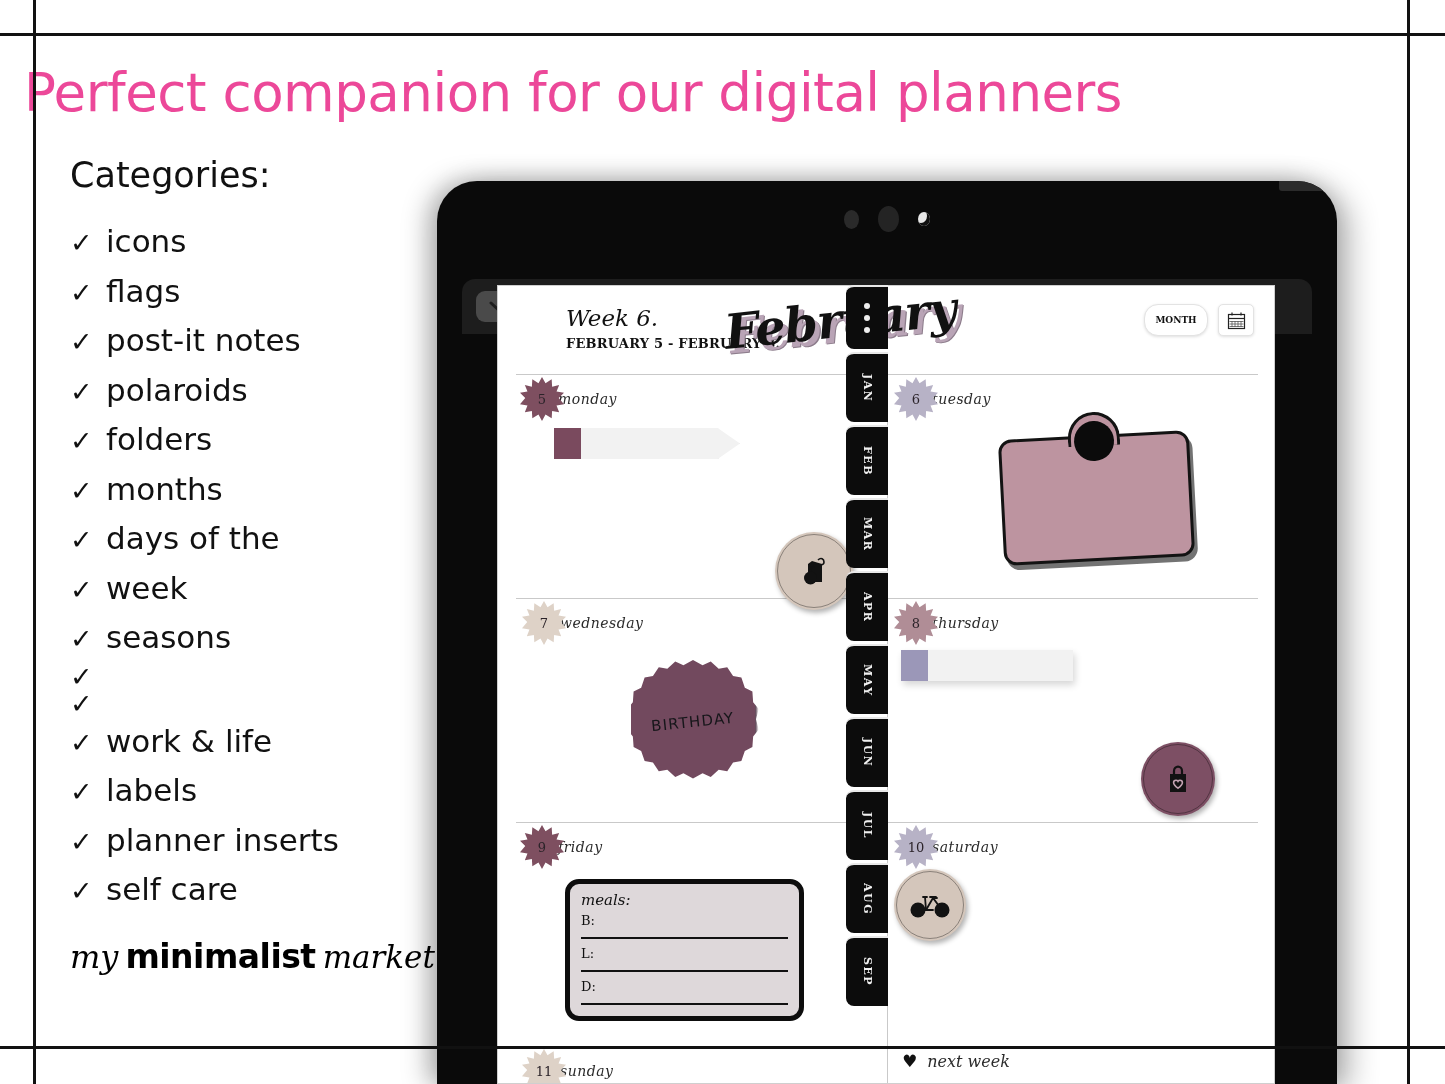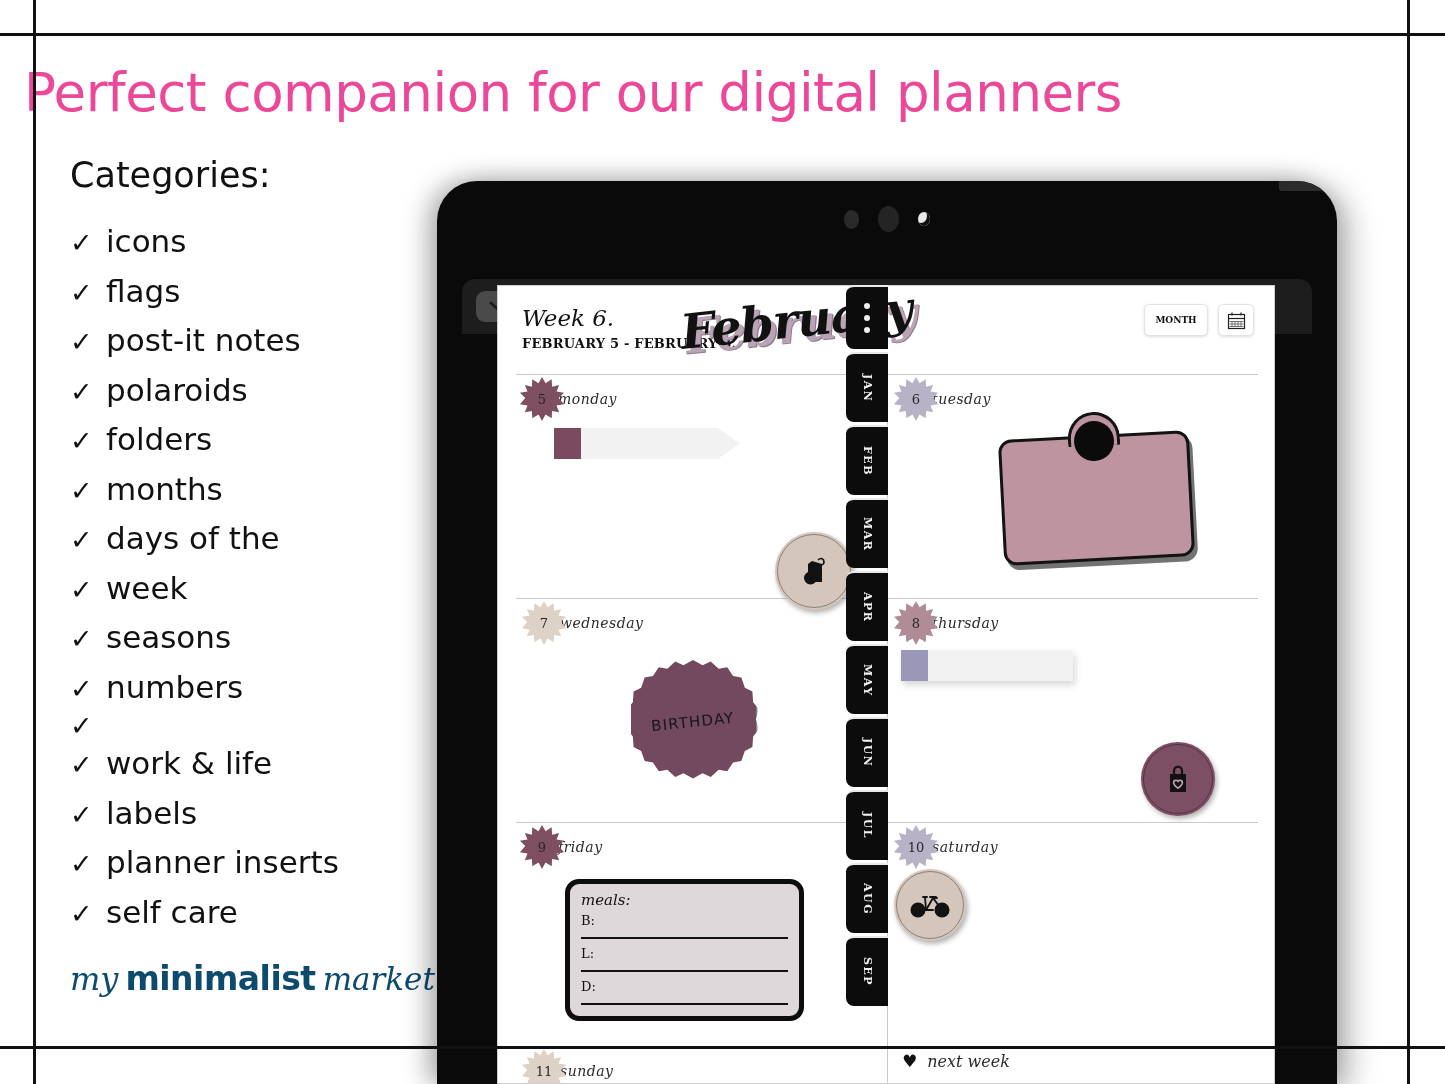--- a/index.html
+++ b/index.html
@@ -41,21 +41,21 @@
   .cat-item{
     display:flex;align-items:baseline;gap:12px;
     font-size:31px;line-height:49.5px;color:#111;
     font-family:"DejaVu Sans", sans-serif;font-weight:400;
     white-space:nowrap;
   }
   .check{font-size:27px;line-height:1;color:#111;display:inline-block;width:24px;}
   .brand{
     margin-top:22px;
     display:flex;align-items:baseline;gap:7px;
-    font-size:34px;color:#0c4a6e;
+    font-size:34px;color:#000000;
   }
   .brand .b-my{font-family:"DejaVu Serif",serif;font-style:italic;font-size:32px;}
   .brand .b-mid{font-family:"DejaVu Sans",sans-serif;font-weight:700;font-size:33px;letter-spacing:-0.5px;}
   .brand .b-mkt{font-family:"DejaVu Serif",serif;font-style:italic;font-size:31px;text-align:center;}
 
   
   .tablet{
     position:absolute;left:437px;top:181px;
     width:900px;height:903px;
     background:#0a0a0a;
@@ -92,20 +92,21 @@
   }
   .chev-btn svg{display:block;}
 
   
   .page{
     position:absolute;left:60px;top:104px;width:778px;height:799px;
     background:#ffffff;
     border:1px solid #cfcfcf;
     box-sizing:border-box;
     overflow:hidden;
+    padding-left:44px;
   }
 
   
   .page-head{position:relative;height:88px;}
   .week-no{
     position:absolute;left:24px;top:19px;
     font-family:"DejaVu Serif",serif;font-style:italic;
     font-size:23px;color:#111;
   }
   .week-range{
@@ -116,21 +117,21 @@
   .month-script{
     position:absolute;left:182px;top:6px;
     font-family:"DejaVu Serif",serif;font-style:italic;font-weight:700;
     font-size:48px;color:#111;
     transform:rotate(-6deg);
     text-shadow:4px 5px 0 #b9a4b6, 5px 6px 0 #8d7d8c;
     letter-spacing:-1px;
   }
   .head-btns{position:absolute;right:20px;top:18px;display:flex;gap:10px;align-items:center;}
   .btn-month{
-    width:62px;height:30px;background:#fff;border:1px solid #e3e3e3;border-radius:5px;
+    width:62px;height:30px;background:#fff;border:1px solid #e3e3e3;border-radius:14px;
     display:flex;align-items:center;justify-content:center;
     font-family:"DejaVu Serif",serif;font-weight:700;font-size:9px;color:#111;
     box-shadow:0 1px 3px rgba(0,0,0,.13);
   }
   .btn-cal{
     width:34px;height:30px;background:#fff;border:1px solid #e3e3e3;border-radius:5px;
     display:flex;align-items:center;justify-content:center;
     box-shadow:0 1px 3px rgba(0,0,0,.13);
   }
 
@@ -307,21 +308,20 @@
       <li class="cat-item">
         <span class="check">✓</span>
         <span>week</span>
       </li>
       <li class="cat-item">
         <span class="check">✓</span>
         <span>seasons</span>
       </li>
       <li class="cat-item">
         <span class="check">✓</span>
-        <span>numbers</span>
       </li>
       <li class="cat-item">
         <span class="check">✓</span>
       </li>
       <li class="cat-item">
         <span class="check">✓</span>
         <span>work &amp; life</span>
       </li>
       <li class="cat-item">
         <span class="check">✓</span>

